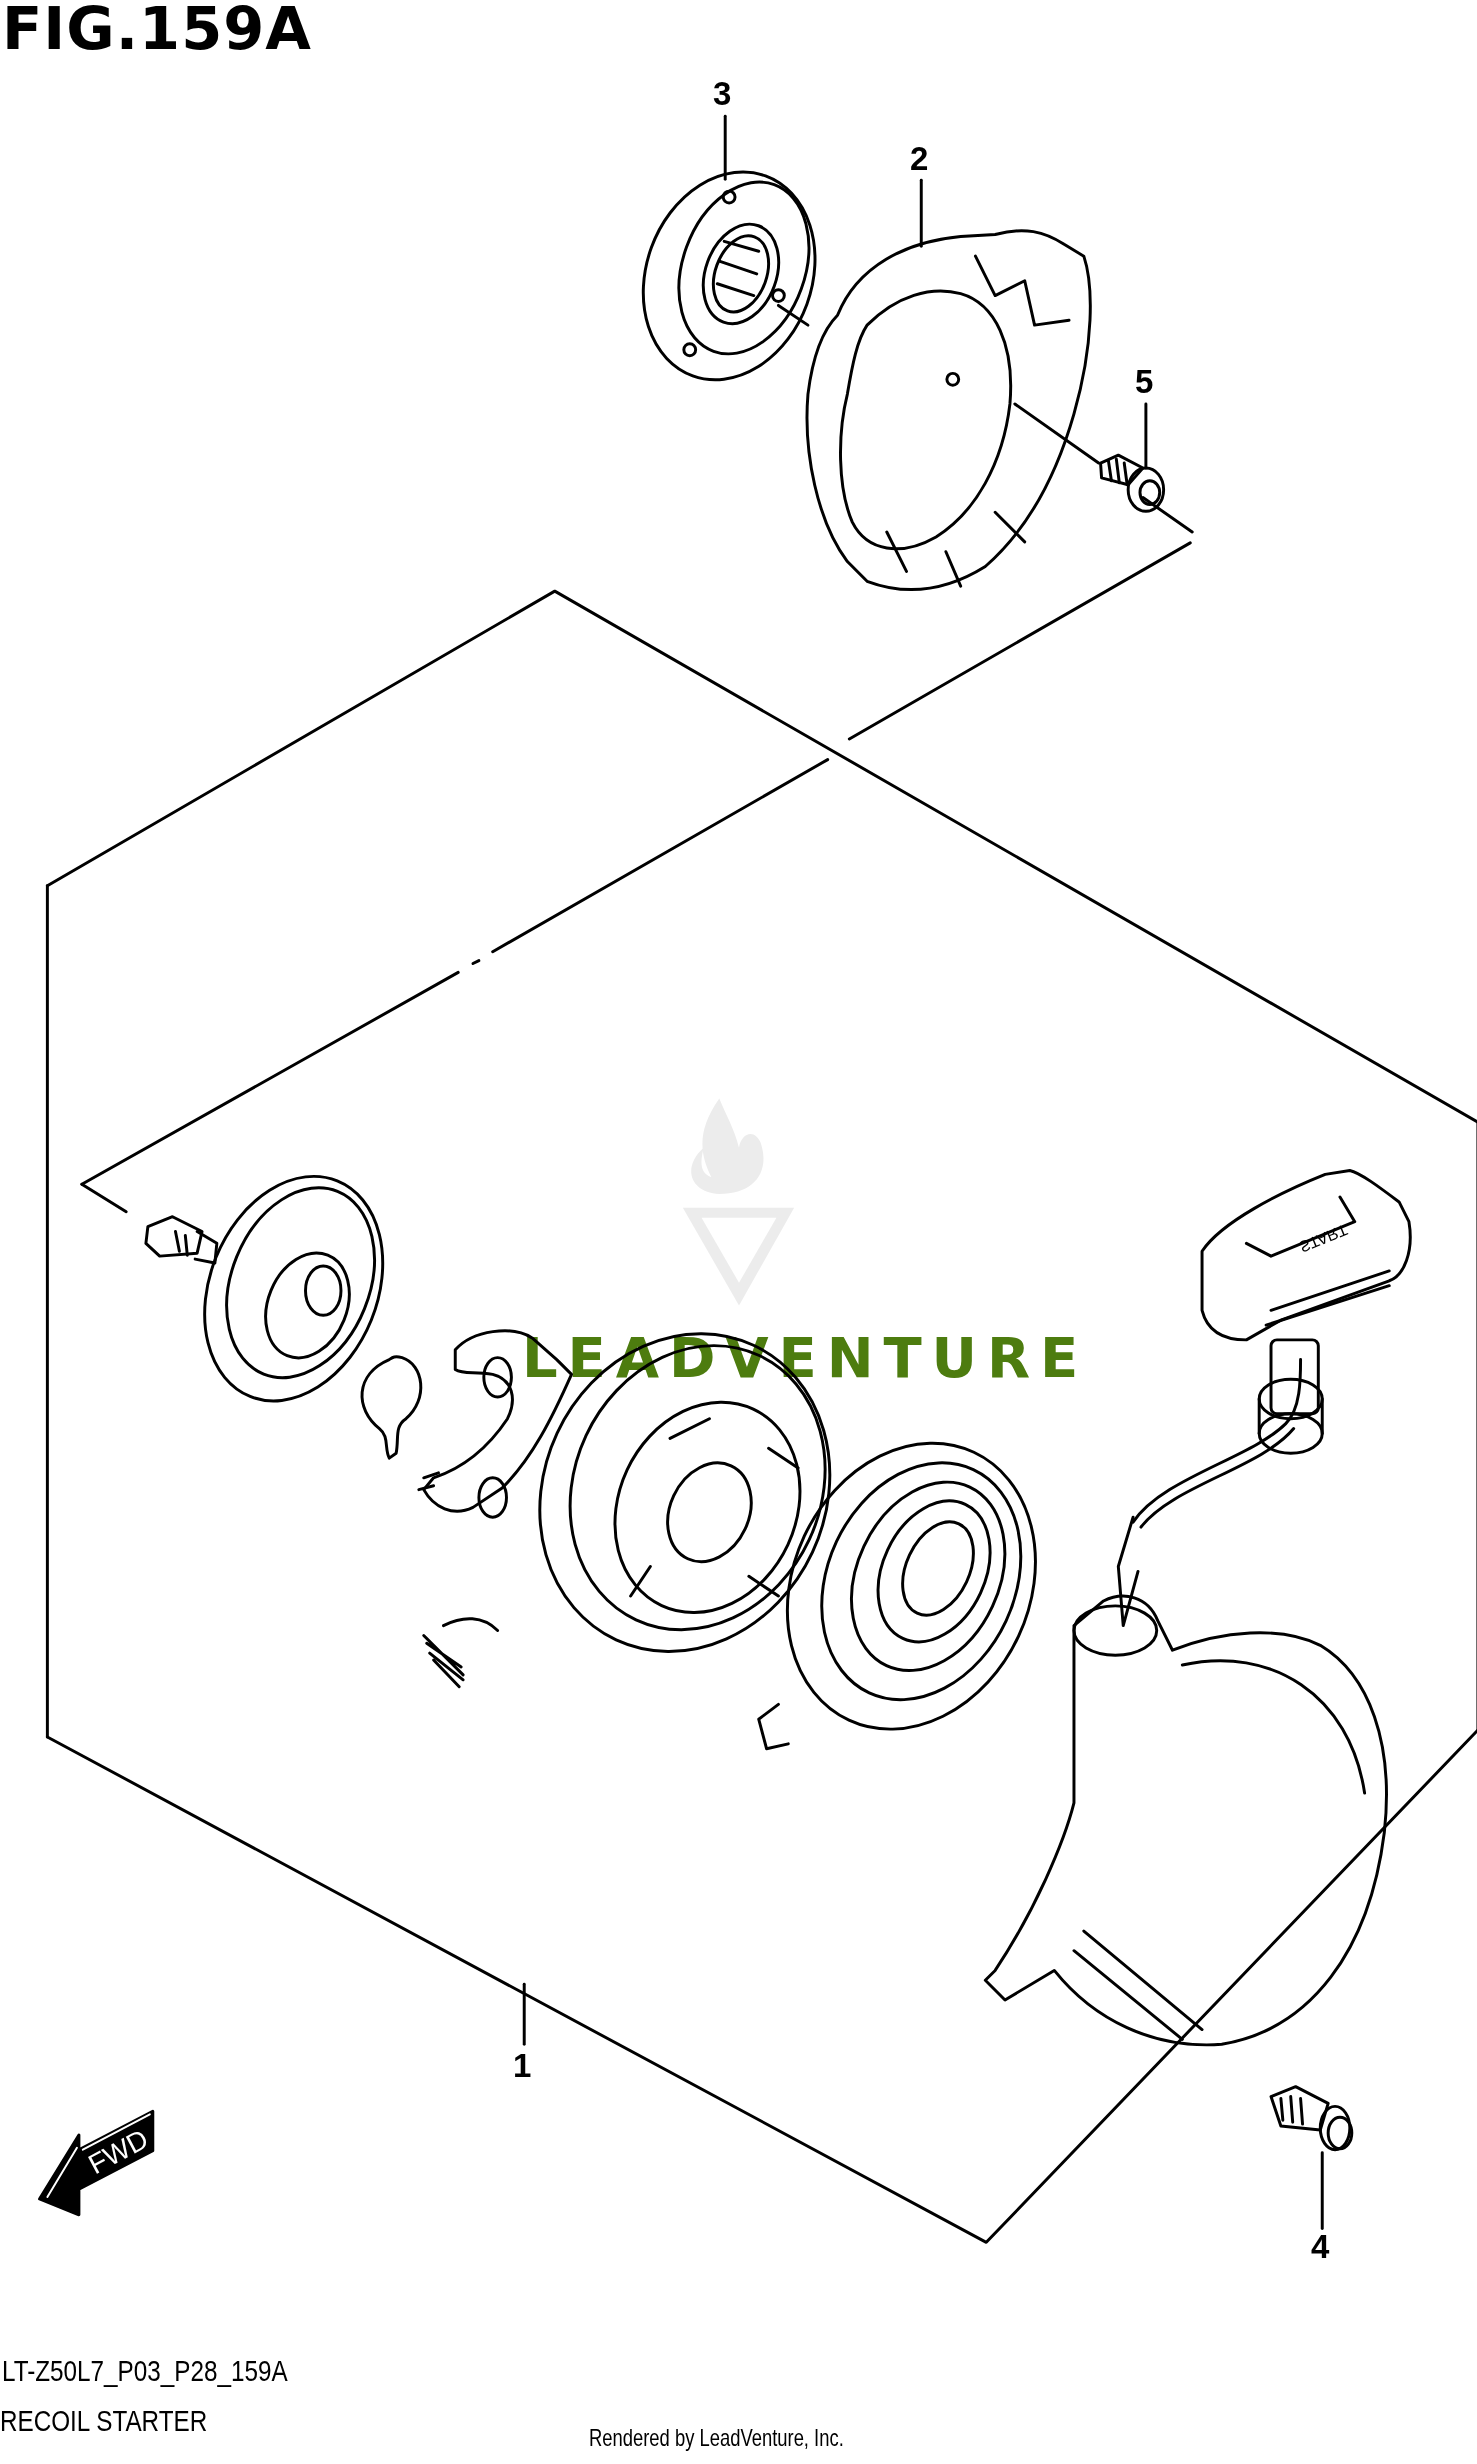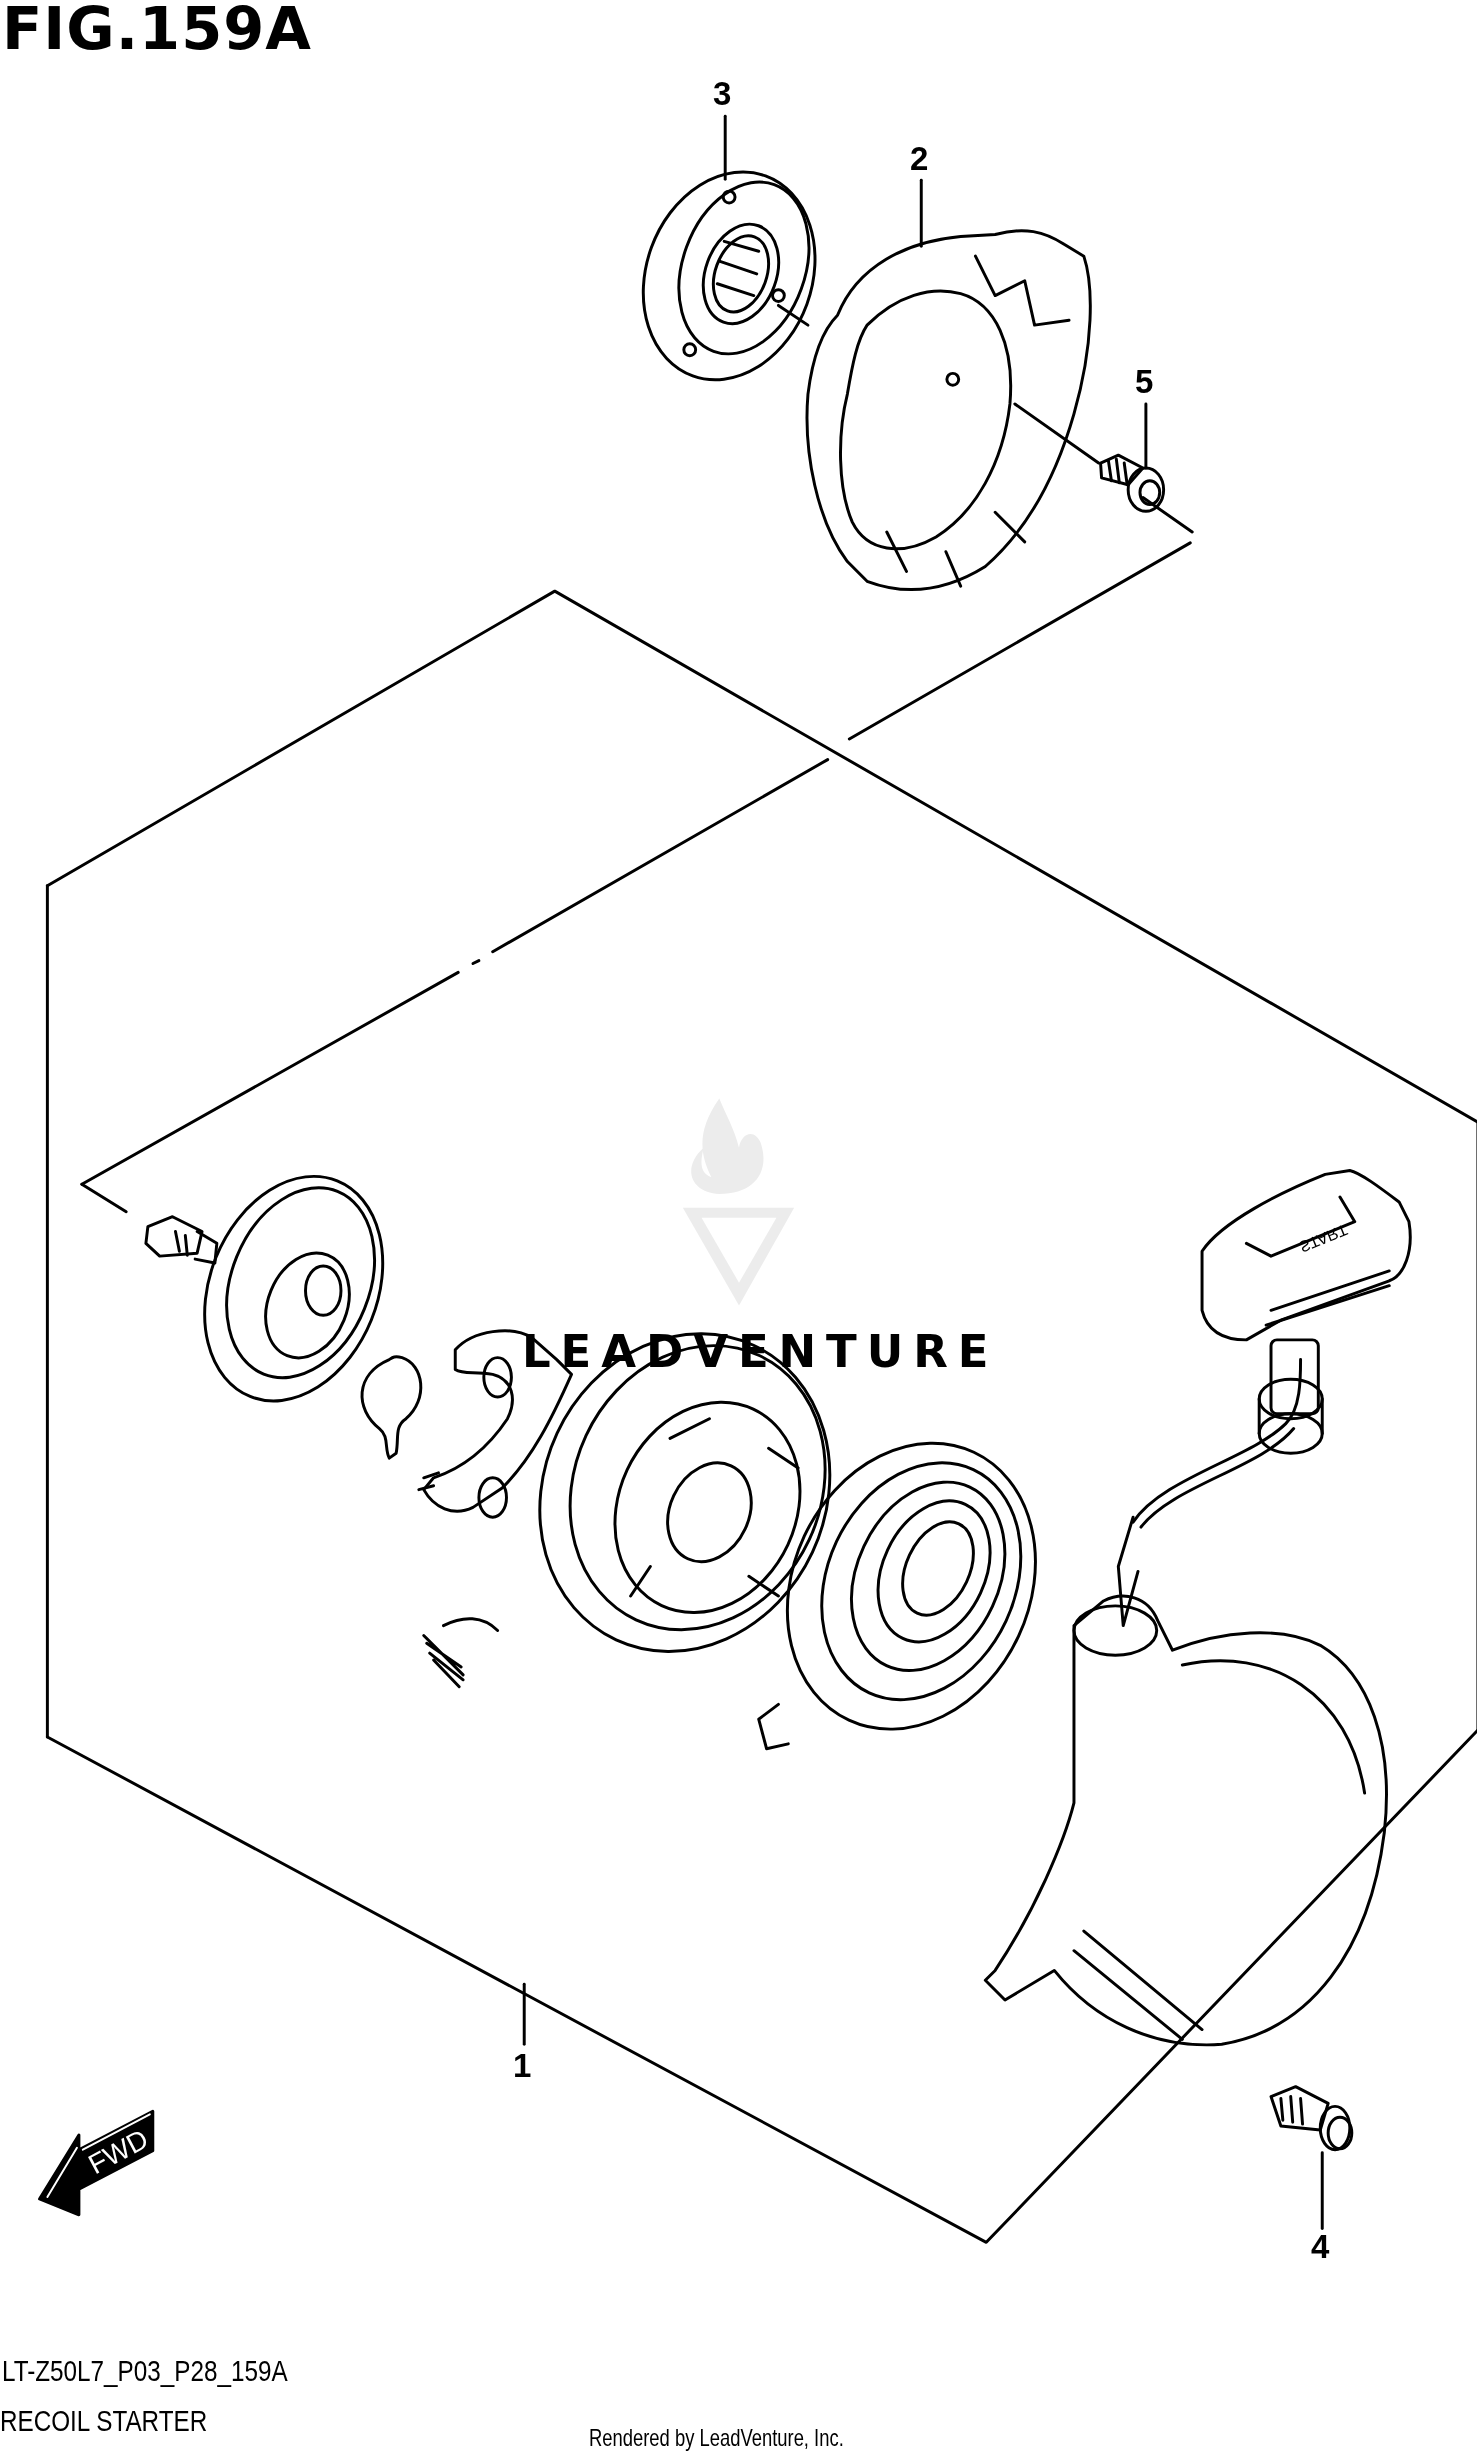--- a/index.html
+++ b/index.html
@@ -2,21 +2,21 @@
 <html><head>
 <meta charset="utf-8">
 <style>
   html, body { margin:0; padding:0; background:#ffffff; }
   body { width:1478px; height:2465px; position:relative; overflow:hidden; font-family:"Liberation Sans", sans-serif; }
   .fig-title { position:absolute; left:2px; top:-5.9px; font-family:"DejaVu Sans", sans-serif; font-weight:bold; font-size:59px; letter-spacing:1px; color:#000; }
   .callout { position:absolute; font-family:"Liberation Sans", sans-serif; font-weight:bold; font-size:33px; color:#000; }
   .footer-code { position:absolute; left:2px; top:2354px; font-family:"Liberation Sans", sans-serif; font-size:29.6px; color:#000; transform:scaleX(0.82); transform-origin:left; }
   .footer-name { position:absolute; left:0px; top:2404px; font-family:"Liberation Sans", sans-serif; font-size:29.6px; color:#000; transform:scaleX(0.82); transform-origin:left; }
   .rendered-by { position:absolute; left:589px; top:2425px; font-family:"Liberation Sans", sans-serif; font-size:23.6px; color:#000; transform:scaleX(0.78); transform-origin:left; }
-  .watermark-text { position:absolute; left:522px; top:1325px; font-family:"DejaVu Sans", sans-serif; font-weight:bold; font-size:45px; letter-spacing:9.9px; color:#000000; }
+  .watermark-text { position:absolute; left:522px; top:1325px; font-family:"DejaVu Sans", sans-serif; font-weight:bold; font-size:56px; letter-spacing:9.9px; color:#4d7c0f; }
   svg.diagram { position:absolute; left:0; top:0; }
 </style>
 </head>
 <body>
 
 <svg class="diagram" width="1478" height="2465" viewBox="0 0 1500 2502">
   <g fill="#ececec">
     <path d="M730,1115 C705,1150 712,1175 722,1195 C708,1190 712,1175 714,1165 C692,1185 700,1210 730,1212 C765,1212 782,1190 772,1160 C766,1145 752,1150 750,1165 C745,1145 736,1130 730,1115 Z"></path>
   </g>
   <g fill="#ececec">

